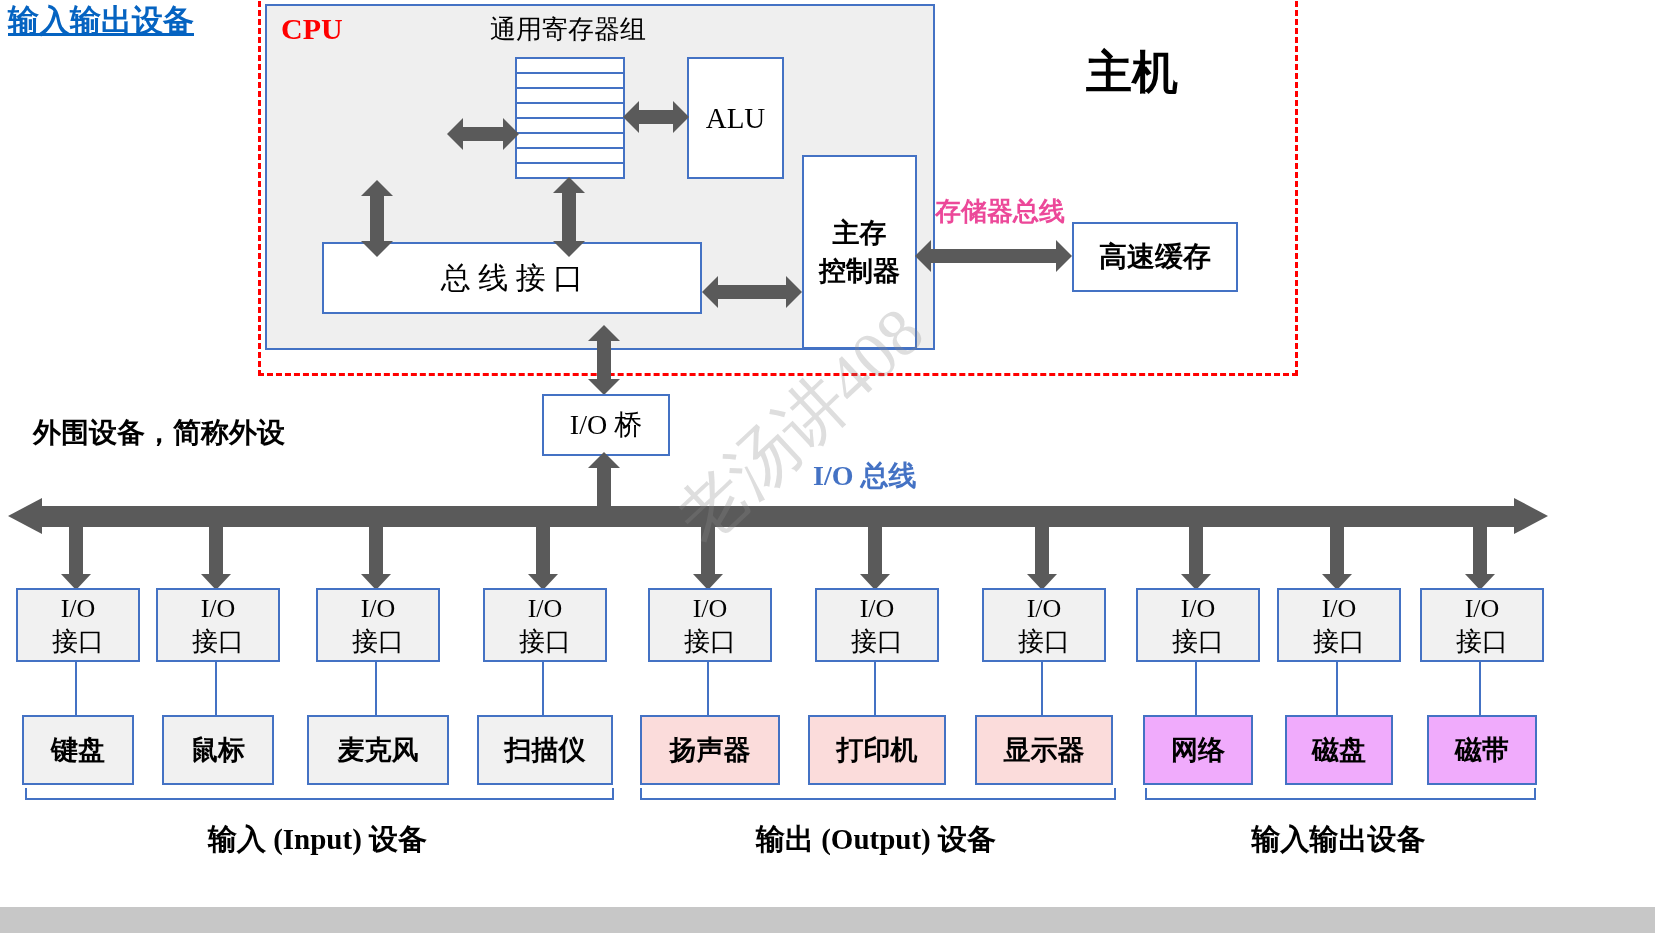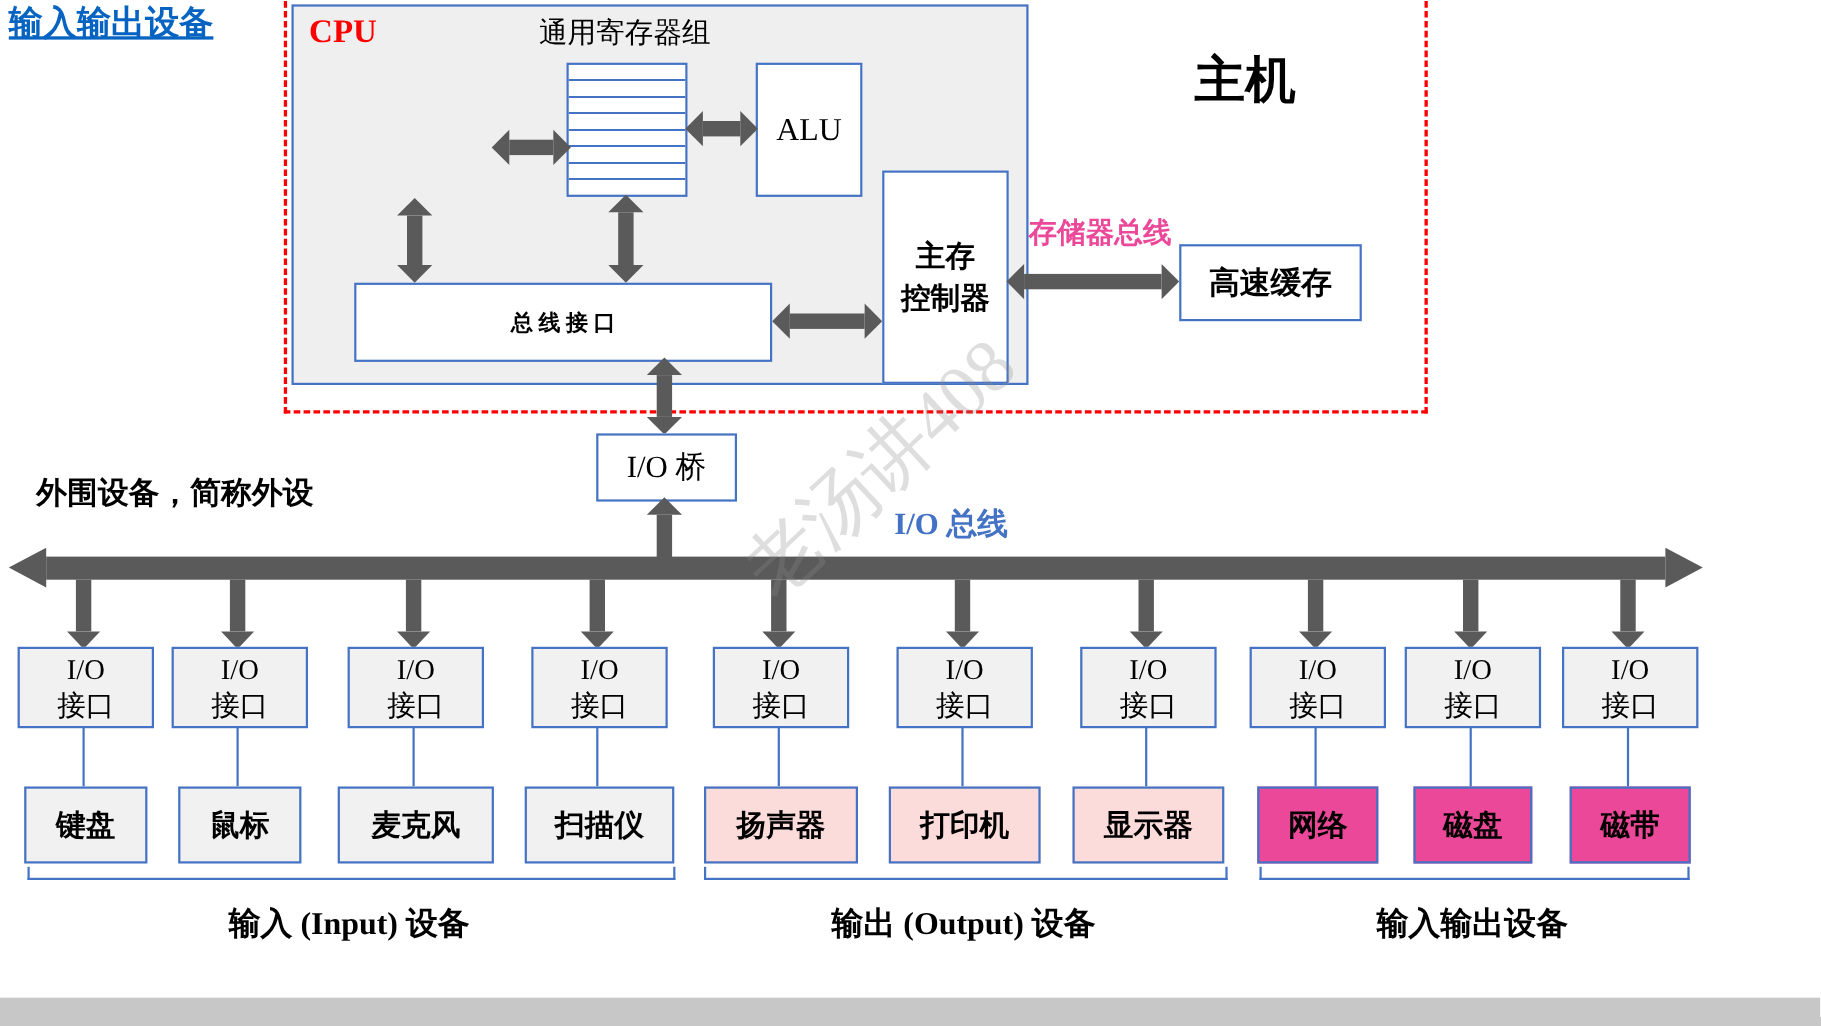--- a/index.html
+++ b/index.html
@@ -15,28 +15,28 @@
        font-size:46px;font-weight:bold;}
   .cpu-box{position:absolute;left:265px;top:4px;width:650px;height:342px;
        background:#efefef;border:2px solid #4472c4;padding-left:16px;}
   .cpu-label{position:absolute;left:14px;top:6px;color:#ff0000;font-size:30px;font-weight:bold;}
   .reg-label{position:absolute;left:176px;top:6px;width:250px;text-align:center;font-size:26px;}
   .reg-stack{left:248px;top:51px;width:106px;height:118px;
        background-image:repeating-linear-gradient(to bottom,#fff 0,#fff 13px,#4472c4 13px,#4472c4 15px);
        background-color:#fff;}
   .cache-box{left:37px;top:84px;width:139px;height:88px;font-size:25px;line-height:34px;}
   .alu-box{left:420px;top:51px;width:93px;height:118px;font-size:29px;}
-  .busif-box{left:55px;top:251px;width:376px;height:68px;font-size:20px;font-weight:bold;}
+  .busif-box{left:55px;top:236px;width:376px;height:68px;font-size:30px;font-weight:normal;}
   .memctrl-box{left:535px;top:149px;width:111px;height:190px;font-size:27px;line-height:38px;font-weight:bold;text-align:center;}
   .mainmem-box{left:1072px;top:222px;width:162px;height:66px;font-size:28px;font-weight:bold;}
   .bridge-box{left:542px;top:394px;width:124px;height:58px;font-size:28px;}
   .membus-label{position:absolute;left:920px;top:194px;width:160px;text-align:center;
        color:#ec4899;font-size:26px;font-weight:bold;}
   .iobus-label{position:absolute;left:813px;top:457px;color:#4472c4;font-size:28px;font-weight:bold;}
-  .periph-note{position:absolute;left:33px;top:429px;font-size:28px;font-weight:bold;}
+  .periph-note{position:absolute;left:33px;top:414px;font-size:28px;font-weight:bold;}
   
   .dbl-h{position:absolute;height:14px;background:#5a5a5a;}
   .dbl-h::before{content:"";position:absolute;right:100%;top:-9px;border:16px solid transparent;
        border-left:0;border-right:16px solid #5a5a5a;}
   .dbl-h::after{content:"";position:absolute;left:100%;top:-9px;border:16px solid transparent;
        border-right:0;border-left:16px solid #5a5a5a;}
   .dbl-v{position:absolute;width:14px;background:#5a5a5a;}
   .dbl-v::before{content:"";position:absolute;bottom:100%;left:-9px;border:16px solid transparent;
        border-top:0;border-bottom:16px solid #5a5a5a;}
   .dbl-v::after{content:"";position:absolute;top:100%;left:-9px;border:16px solid transparent;
@@ -54,21 +54,21 @@
        border-right:0;border-left:34px solid #5a5a5a;}
   
   .iobox{position:absolute;top:588px;width:120px;height:70px;border:2px solid #4472c4;
        background:#f1f1f1;display:flex;flex-direction:column;align-items:center;
        justify-content:center;font-size:26px;line-height:33px;}
   .conn{position:absolute;top:660px;height:55px;width:2px;background:#4472c4;}
   .dev{position:absolute;top:715px;height:66px;border:2px solid #4472c4;display:flex;
        align-items:center;justify-content:center;font-size:27px;font-weight:bold;}
   .dev-input{background:#f1f1f1;}
   .dev-output{background:#fbdcdb;}
-  .dev-io{background:#ec4899;}
+  .dev-io{background:#f0abfc;}
   .bracket{position:absolute;top:788px;height:10px;border:2px solid #4472c4;border-top:none;}
   .grp-label{position:absolute;top:820px;text-align:center;font-size:29px;font-weight:bold;}
   .watermark{position:absolute;left:580px;top:380px;width:440px;text-align:center;
        font-size:68px;color:#8a8a8a;opacity:0.28;transform:rotate(-43deg);pointer-events:none;z-index:5;}
   .bottom-bar{position:absolute;left:0;top:907px;width:1655px;height:26px;background:#c7c7c7;}
 </style>
 </head>
 <body>
 
 <div class="stage">

